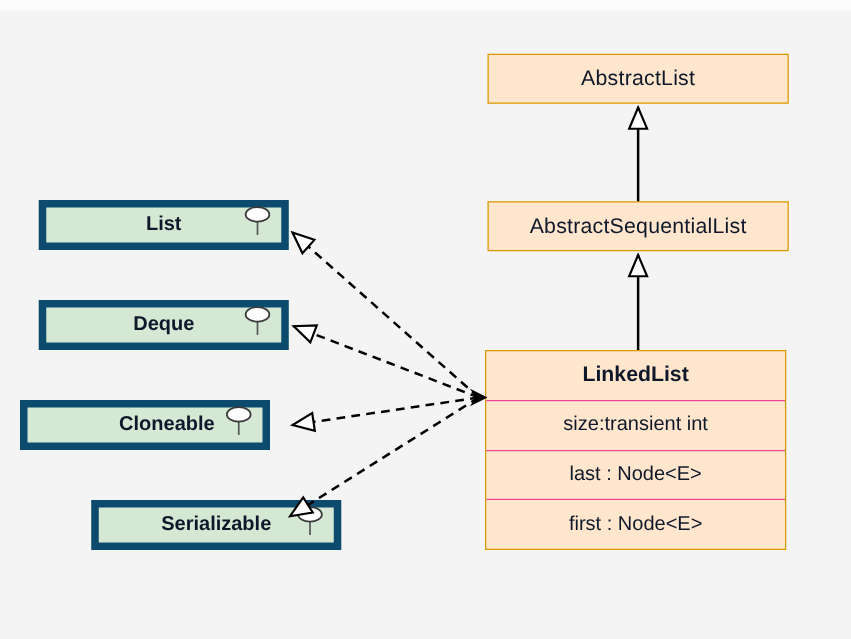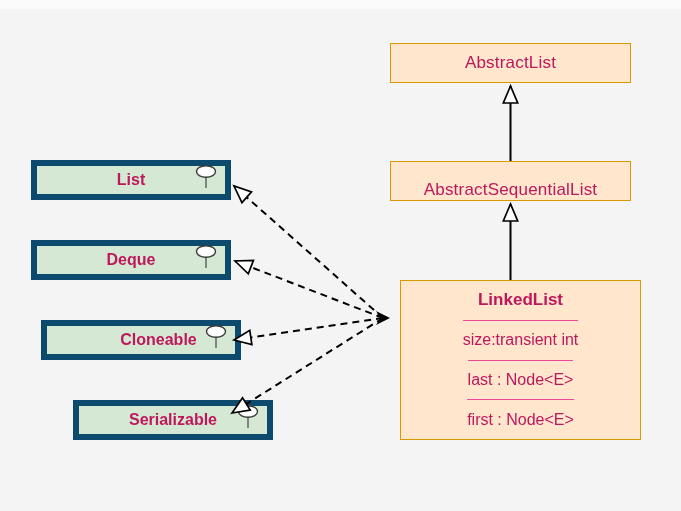--- a/index.html
+++ b/index.html
@@ -3,21 +3,21 @@
 <meta charset="utf-8">
 <style>
   html, body { margin: 0; padding: 0; background: #f4f4f4; }
   .canvas {
     position: relative;
     width: 681px;
     height: 511px;
     background: #f4f4f4;
     overflow: hidden;
     font-family: "Liberation Sans", "DejaVu Sans", sans-serif;
-    color: #be185d;
+    color: #0f172a;
   }
   .top-strip {
     position: absolute; left: 0; top: 0; width: 681px; height: 9px;
     background: #fbfbfb;
   }
   .node {
     position: absolute;
     box-sizing: border-box;
     display: flex;
     align-items: center;
@@ -60,25 +60,25 @@
 <body>
 
 <div class="canvas">
 
   <div class="top-strip"></div>
 
   <div class="node orange" style="left:390px; top:43px; width:241px; height:40px;">
     <span class="hdr-label">AbstractList</span>
   </div>
 
-  <div class="node orange" style="left:390px; top:161px; width:241px; height:40px;align-items:flex-end;">
+  <div class="node orange" style="left:390px; top:161px; width:241px; height:40px;">
     <span class="hdr-label">AbstractSequentialList</span>
   </div>
 
-  <div class="node-col orange" style="left:400px; top:280px; width:241px; height:160px;align-items:center;">
+  <div class="node-col orange" style="left:388px; top:280px; width:241px; height:160px;">
     <div class="row title">LinkedList</div>
     <div class="row sep">size:transient int</div>
     <div class="row sep">last : Node&lt;E&gt;</div>
     <div class="row sep">first : Node&lt;E&gt;</div>
   </div>
 
   <div class="node green" style="left:31px; top:160px; width:200px; height:40px;">
     <span class="iface-label">List</span>
     <svg class="pin" width="26" height="25" viewBox="0 0 26 25">
       <line x1="13" y1="12" x2="13" y2="23" stroke="#595959" stroke-width="1.4"></line>
@@ -87,21 +87,21 @@
   </div>
 
   <div class="node green" style="left:31px; top:240px; width:200px; height:40px;">
     <span class="iface-label">Deque</span>
     <svg class="pin" width="26" height="25" viewBox="0 0 26 25">
       <line x1="13" y1="12" x2="13" y2="23" stroke="#595959" stroke-width="1.4"></line>
       <ellipse cx="13" cy="6.5" rx="9.5" ry="5.8" fill="#ffffff" stroke="#3a3a3a" stroke-width="1.4"></ellipse>
     </svg>
   </div>
 
-  <div class="node green" style="left:41px; top:320px; width:200px; height:40px;padding-left:35px;">
+  <div class="node green" style="left:16px; top:320px; width:200px; height:40px;padding-left:35px;">
     <span class="iface-label">Cloneable</span>
     <svg class="pin" width="26" height="25" viewBox="0 0 26 25">
       <line x1="13" y1="12" x2="13" y2="23" stroke="#595959" stroke-width="1.4"></line>
       <ellipse cx="13" cy="6.5" rx="9.5" ry="5.8" fill="#ffffff" stroke="#3a3a3a" stroke-width="1.4"></ellipse>
     </svg>
   </div>
 
   <div class="node green" style="left:31px; top:400px; width:200px; height:40px;margin-left:42px;">
     <span class="iface-label">Serializable</span>
     <svg class="pin" width="26" height="25" viewBox="0 0 26 25">

